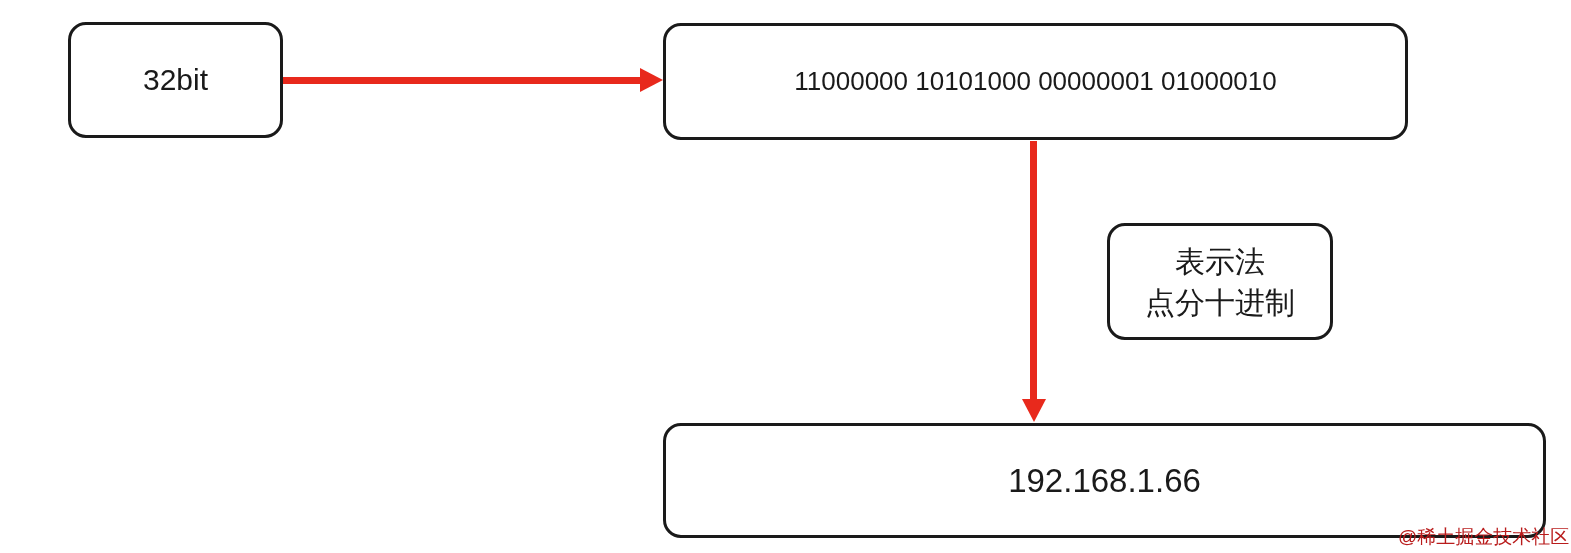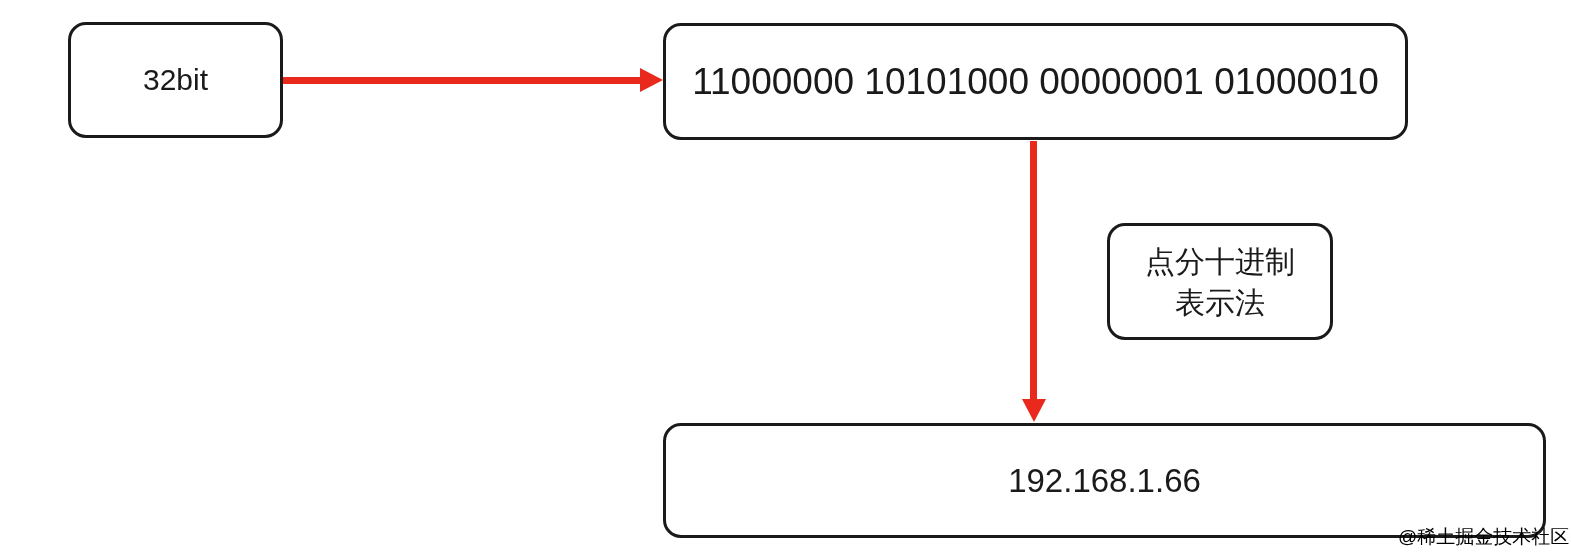--- a/index.html
+++ b/index.html
@@ -35,21 +35,21 @@
     height: 116px;
     font-size: 30px;
     line-height: 40px;
     text-align: right;
   }
   .node-binary {
     left: 663px;
     top: 23px;
     width: 745px;
     height: 117px;
-    font-size: 37px;
+    font-size: 26px;
   }
   .node-notation {
     left: 1107px;
     top: 223px;
     width: 226px;
     height: 117px;
     font-size: 30px;
     line-height: 41px;
   }
   .node-decimal {
@@ -93,21 +93,21 @@
     height: 0;
     border-left: 12px solid transparent;
     border-right: 12px solid transparent;
     border-top: 23px solid #e8291c;
   }
   .watermark {
     position: absolute;
     left: 1398px;
     top: 524px;
     font-size: 19px;
-    color: #000000;
+    color: #b91c1c;
     white-space: nowrap;
   }
 </style>
 </head>
 <body>
 
 <div class="canvas">
 
   <div class="node node-bits">
     <div>32bit</div>
@@ -117,22 +117,22 @@
   <div class="arrow-head-right"></div>
 
   <div class="node node-binary">
     <div>11000000 10101000 00000001 01000010</div>
   </div>
 
   <div class="arrow-line arrow-line-down"></div>
   <div class="arrow-head-down"></div>
 
   <div class="node node-notation">
+    <div>表示法</div>
     <div>点分十进制</div>
-    <div>表示法</div>
   </div>
 
   <div class="node node-decimal">
     <div>192.168.1.66</div>
   </div>
 
   <div class="watermark">@稀土掘金技术社区</div>
 
 </div>
 

